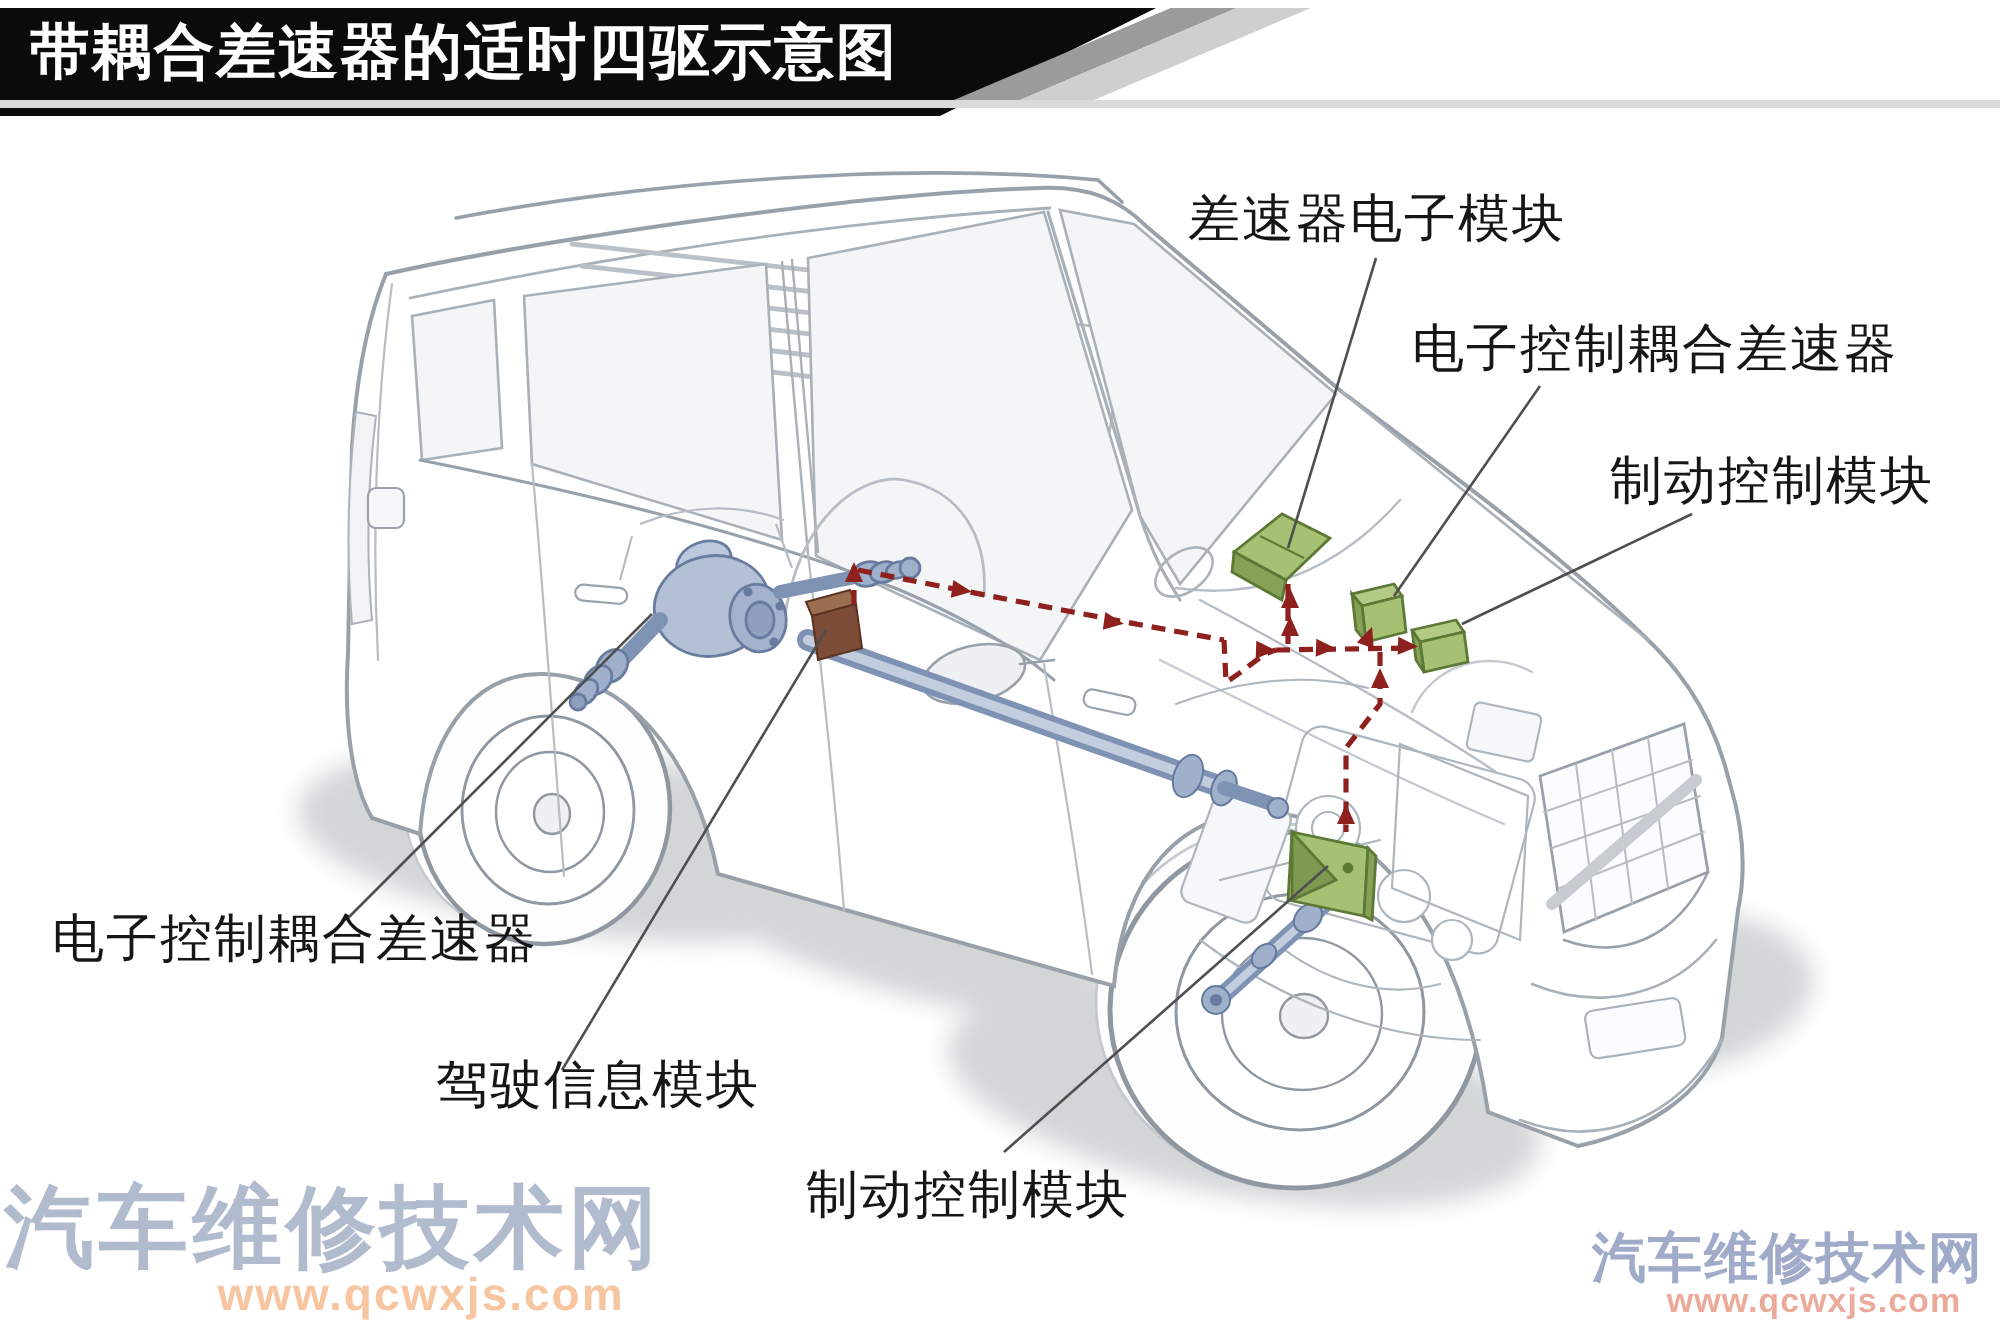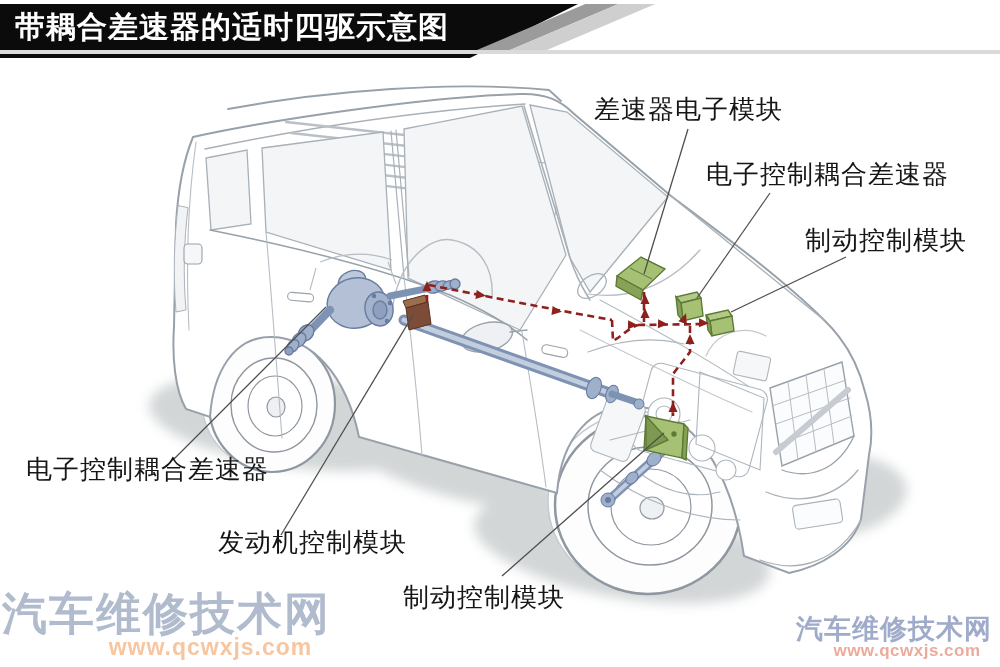--- a/index.html
+++ b/index.html
@@ -248,21 +248,21 @@
     <div class="banner-title">带耦合差速器的适时四驱示意图</div>
   </div>
   <div class="slash s1"></div>
   <div class="slash s2"></div>
   <div class="banner-rule"></div>
 
   <div class="lbl" style="left:594px;top:95px;">差速器电子模块</div>
   <div class="lbl" style="left:706px;top:160px;">电子控制耦合差速器</div>
   <div class="lbl" style="left:805px;top:226px;">制动控制模块</div>
   <div class="lbl" style="left:26px;top:455px;">电子控制耦合差速器</div>
-  <div class="lbl" style="left:218px;top:528px;">发动机控制模块</div>
+  <div class="lbl" style="left:218px;top:528px;">驾驶信息模块</div>
   <div class="lbl" style="left:403px;top:583px;">制动控制模块</div>
 
   <div class="wm wm-left">
     <div class="wm-name">汽车维修技术网</div>
     <div class="wm-url">www.qcwxjs.com</div>
   </div>
   <div class="wm wm-right">
     <div class="wm-name">汽车维修技术网</div>
     <div class="wm-url">www.qcwxjs.com</div>
   </div>

